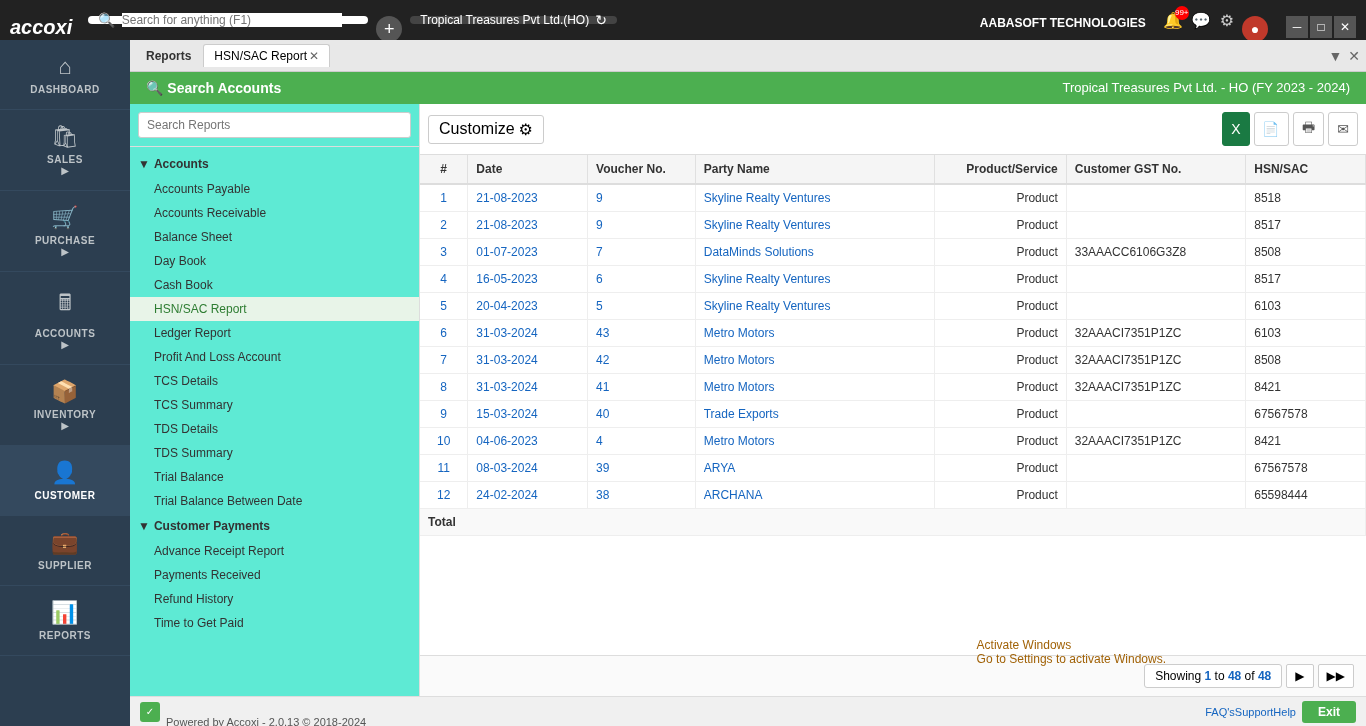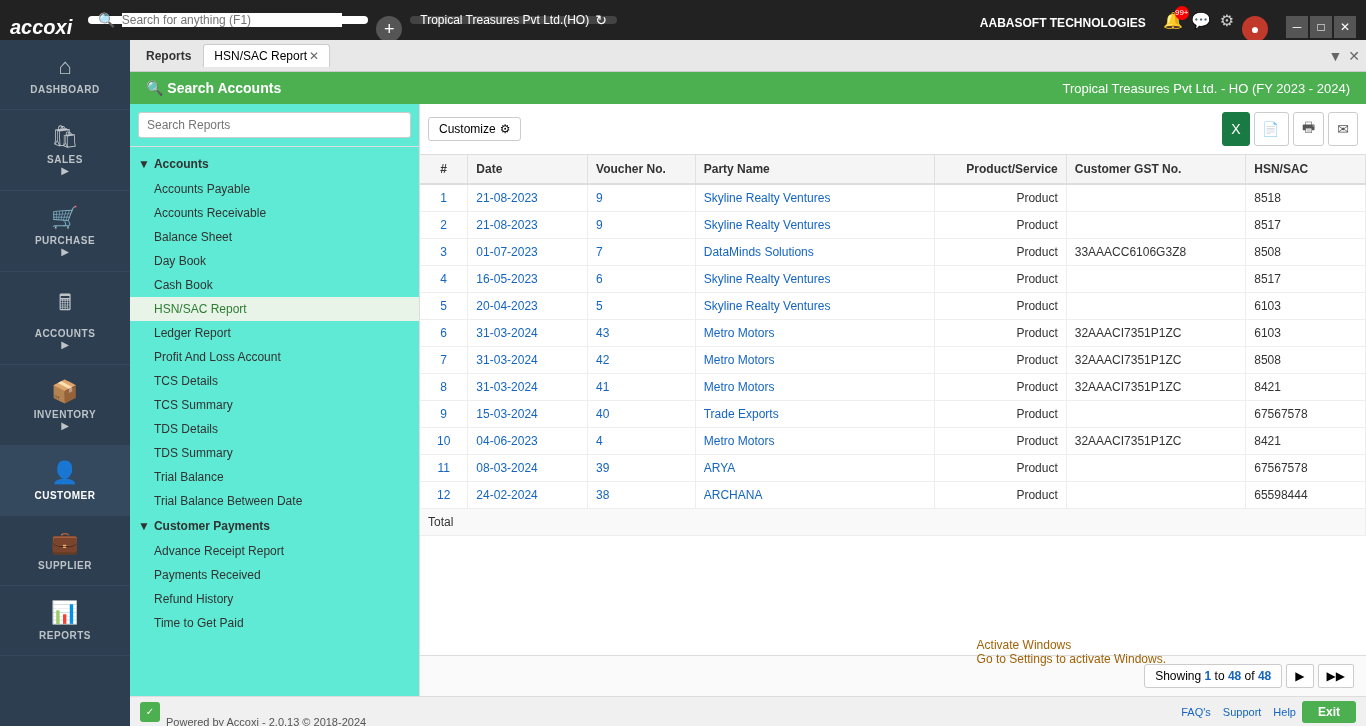--- a/index.html
+++ b/index.html
@@ -38,74 +38,74 @@
     .content-area { flex: 1; display: flex; flex-direction: column; overflow: hidden; }
 
     
     .tab-bar { background: #e8e8e8; display: flex; align-items: center; padding: 0 6px; height: 32px; border-bottom: 1px solid #ccc; flex-shrink: 0; gap: 2px; }
     .tab-label { font-size: 12px; font-weight: bold; color: #333; padding: 6px 10px; }
     .tab-close { margin-left: 2px; cursor: pointer; color: #666; font-size: 12px; }
     .tab-active { background: white; border: 1px solid #ccc; border-bottom: none; border-radius: 3px 3px 0 0; display: flex; align-items: center; padding: 4px 10px; cursor: pointer; }
     .tab-bar-controls { margin-left: auto; display: flex; gap: 6px; align-items: center; color: #666; cursor: pointer; font-size: 14px; }
 
     
-    .green-header { background: #4caf50; color: white; padding: 8px 16px; display: flex; align-items: center; flex-shrink: 0; }
+    .green-header { background: #4caf50; color: white; padding: 8px 16px; display: flex; align-items: flex-start; flex-shrink: 0; }
     .green-header .search-label { font-size: 14px; font-weight: bold; }
     .green-header-right { margin-left: auto; font-size: 13px; }
 
     
     .reports-panel { display: flex; flex: 1; overflow: hidden; }
 
     
     .left-panel { width: 290px; background: #5eead4; border-right: 1px solid #ddd; display: flex; flex-direction: column; flex-shrink: 0; overflow: hidden; }
     .search-reports { padding: 8px; border-bottom: 1px solid #ddd; }
     .search-reports input { width: 100%; border: 1px solid #ccc; border-radius: 3px; padding: 5px 8px; font-size: 12px; outline: none; }
     .left-list { flex: 1; overflow-y: auto; padding: 4px 0; }
     .left-list::-webkit-scrollbar { width: 6px; }
     .left-list::-webkit-scrollbar-thumb { background: #ccc; border-radius: 3px; }
     .section-header { display: flex; align-items: center; gap: 4px; padding: 6px 8px; cursor: pointer; font-weight: bold; color: #333; font-size: 12px; }
     .list-item { padding: 5px 8px 5px 24px; cursor: pointer; color: #333; font-size: 12px; }
     .list-item.active { background: #e8f4e8; color: #2e7d32; }
 
     
     .right-panel { flex: 1; display: flex; flex-direction: column; overflow: hidden; background: white; }
     .toolbar { display: flex; align-items: center; padding: 8px; border-bottom: 1px solid #ddd; gap: 6px; }
-    .customize-btn { display: flex; align-items: center; gap: 4px; border: 1px solid #ccc; border-radius: 3px; padding: 4px 10px; cursor: pointer; font-size: 12px; background: white; }
+    .customize-btn { display: flex; align-items: center; gap: 4px; border: 1px solid #ccc; border-radius: 3px; padding: 4px 10px; cursor: pointer; font-size: 16px; background: white; }
     .toolbar-right { margin-left: auto; display: flex; gap: 4px; }
     .toolbar-icon-btn { border: 1px solid #ccc; border-radius: 3px; padding: 4px 8px; cursor: pointer; background: white; color: #555; font-size: 14px; }
     .toolbar-icon-btn.excel { background: #1a7a43; color: white; border-color: #1a7a43; }
 
     
     .table-container { flex: 1; overflow: auto; }
     .table-container::-webkit-scrollbar { width: 8px; height: 8px; }
     .table-container::-webkit-scrollbar-thumb { background: #ccc; border-radius: 4px; }
     table { width: 100%; border-collapse: collapse; font-size: 12px; }
     thead th { background: #f5f5f5; padding: 7px 8px; text-align: left; border-bottom: 2px solid #ddd; border-right: 1px solid #e0e0e0; font-weight: bold; color: #333; white-space: nowrap; position: sticky; top: 0; z-index: 1; }
     tbody td { padding: 6px 8px; border-bottom: 1px solid #eee; border-right: 1px solid #eee; color: #333; }
     .link-text { color: #1565c0; cursor: pointer; }
-    .total-row td { font-weight: normal; background: #f9f9f9; }
+    .total-row td { font-weight: bold; background: #f9f9f9; }
     .col-num { width: 40px; text-align: center; }
     .col-date { width: 100px; }
     .col-voucher { width: 90px; }
     .col-party { width: 200px; }
     .col-product { width: 110px; text-align: right; }
     .col-gst { width: 150px; }
     .col-hsn { width: 100px; }
 
     
     .pagination { display: flex; align-items: center; justify-content: flex-end; padding: 8px 12px; border-top: 1px solid #ddd; background: #fafafa; gap: 4px; }
     .pagination-info { background: white; border: 1px solid #ccc; border-radius: 3px; padding: 4px 10px; font-size: 12px; }
     .pagination-info span.highlight { color: #1565c0; font-weight: bold; }
     .page-btn { border: 1px solid #ccc; background: white; padding: 4px 8px; cursor: pointer; font-size: 12px; border-radius: 2px; }
 
     
     .footer { height: 30px; background: #f0f0f0; border-top: 1px solid #ddd; display: flex; align-items: center; padding: 0 10px; gap: 6px; flex-shrink: 0; }
     .footer-logo { width: 20px; height: 20px; background: #4caf50; border-radius: 3px; display: flex; align-items: center; justify-content: center; color: white; font-size: 10px; }
     .footer-text { font-size: 11px; color: #555; margin-top: 20px; }
-    .footer-links { margin-left: auto; display: flex; gap: 12px; font-size: 11px; color: #1565c0; cursor: pointer; }
+    .footer-links { margin-left: auto; display: flex; font-size: 11px; color: #1565c0; cursor: pointer; }
     .exit-btn { background: #4caf50; color: white; border: none; padding: 4px 16px; border-radius: 3px; cursor: pointer; font-size: 12px; font-weight: bold; }
 
     
     .activate-watermark { position: absolute; bottom: 60px; right: 200px; font-size: 12px; color: #a16207; pointer-events: none; }
   </style>
 </head>
 <body>
 
 <div class="top-bar">
   <div class="logo">accoxi</div>

